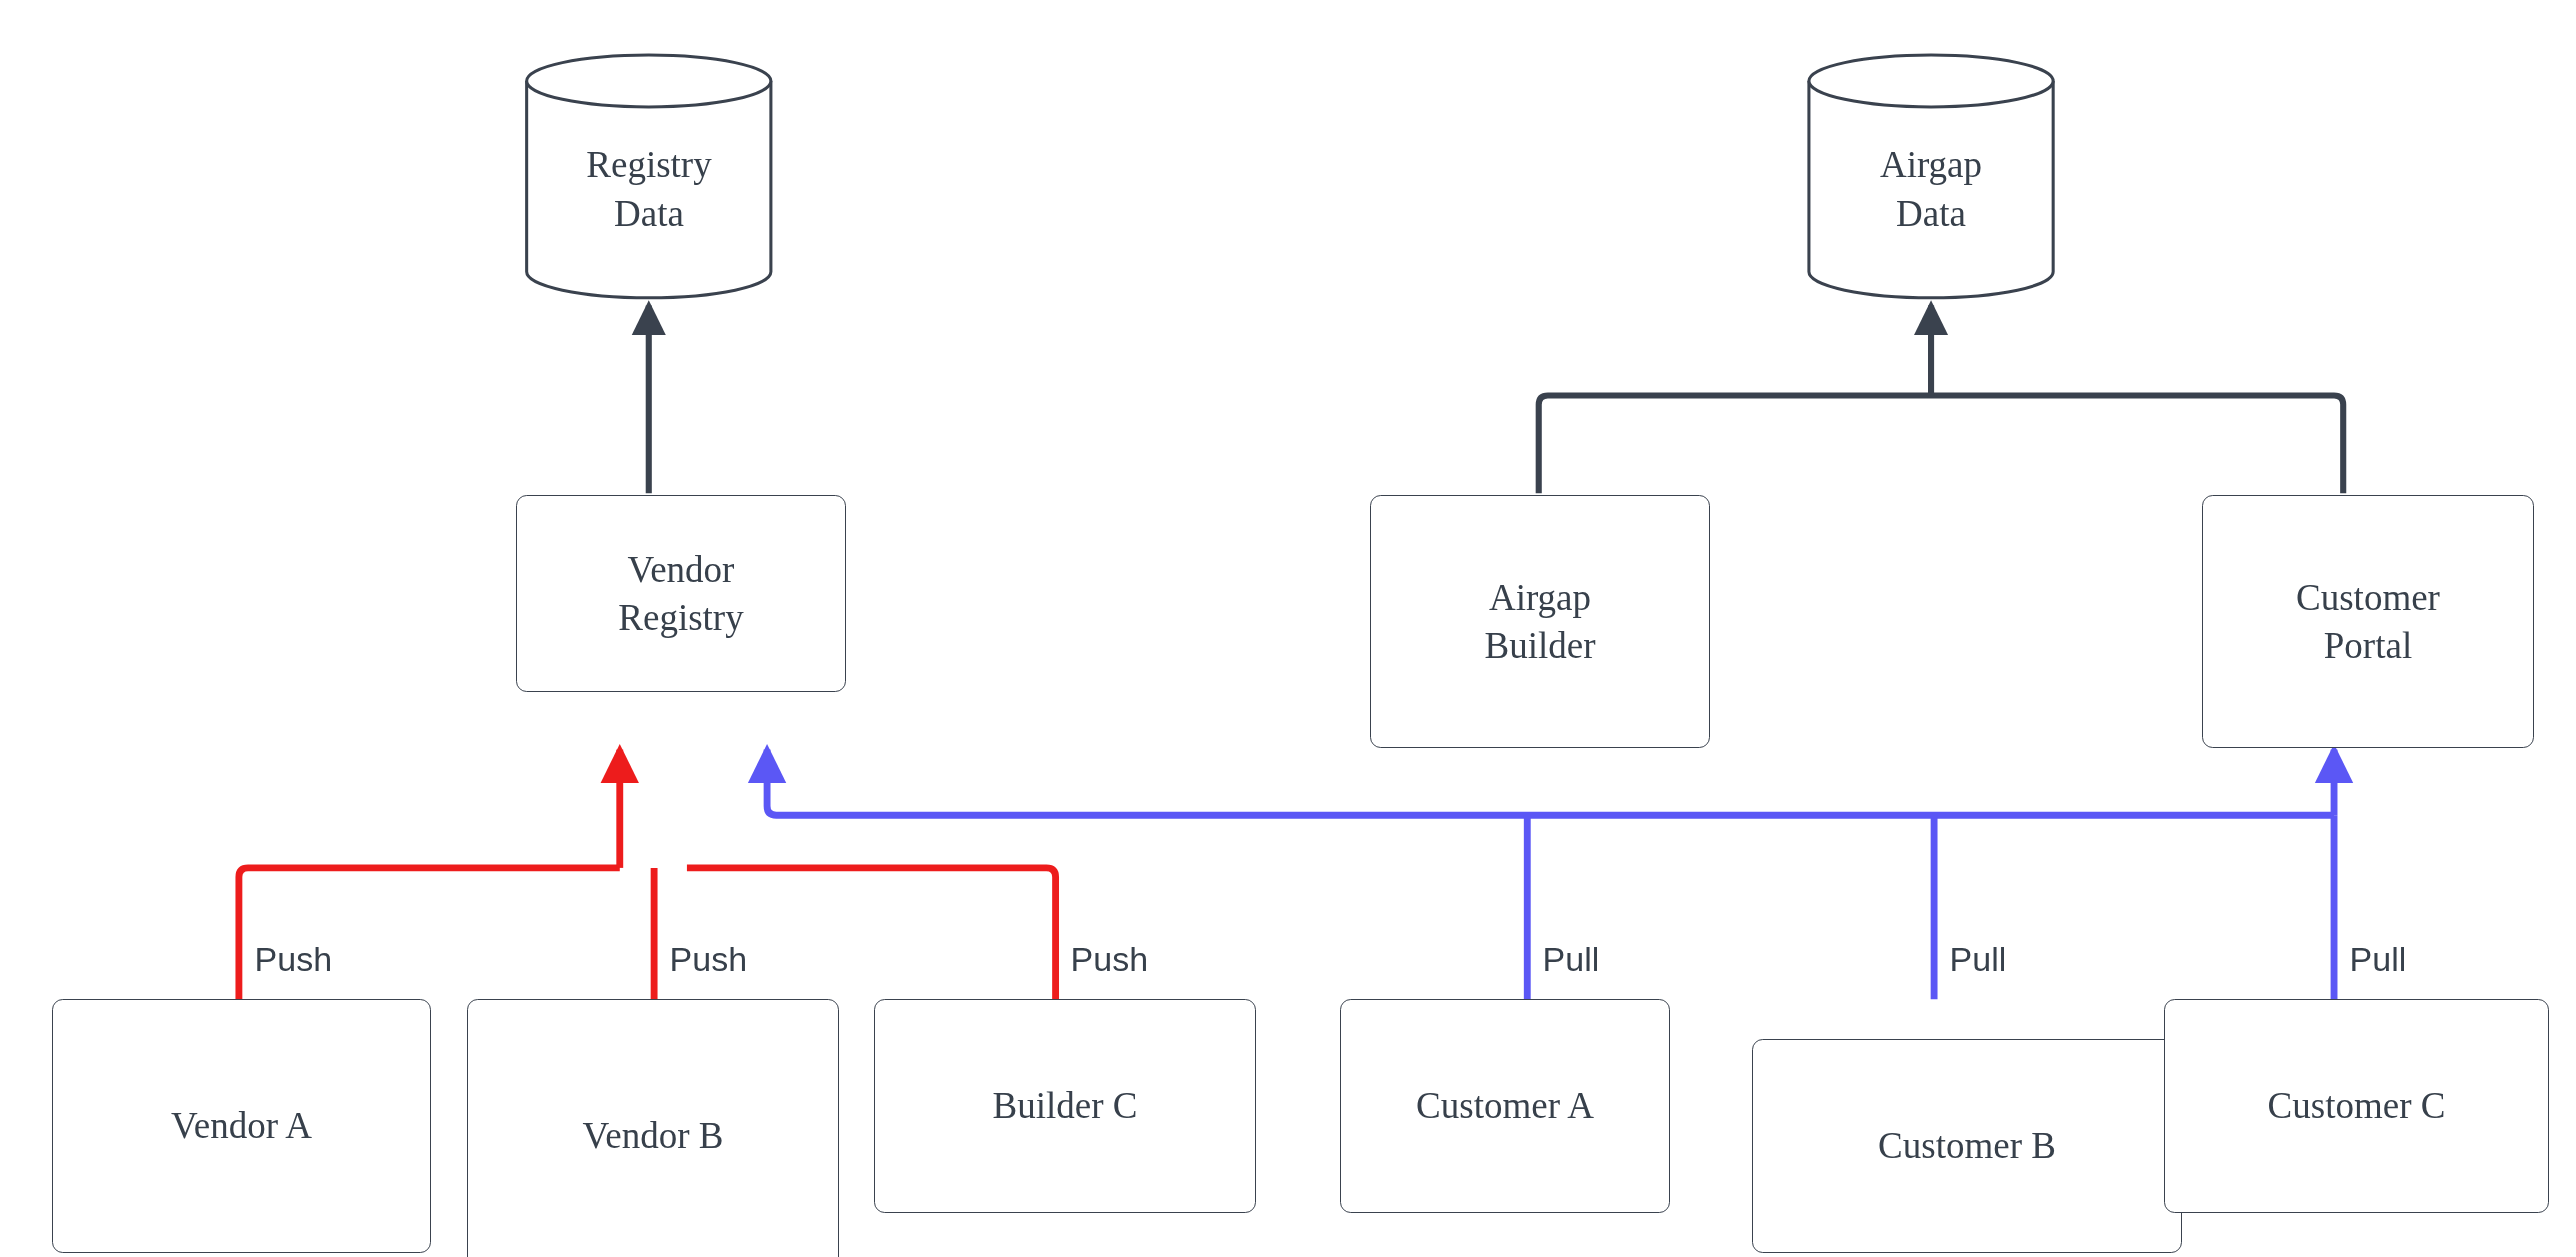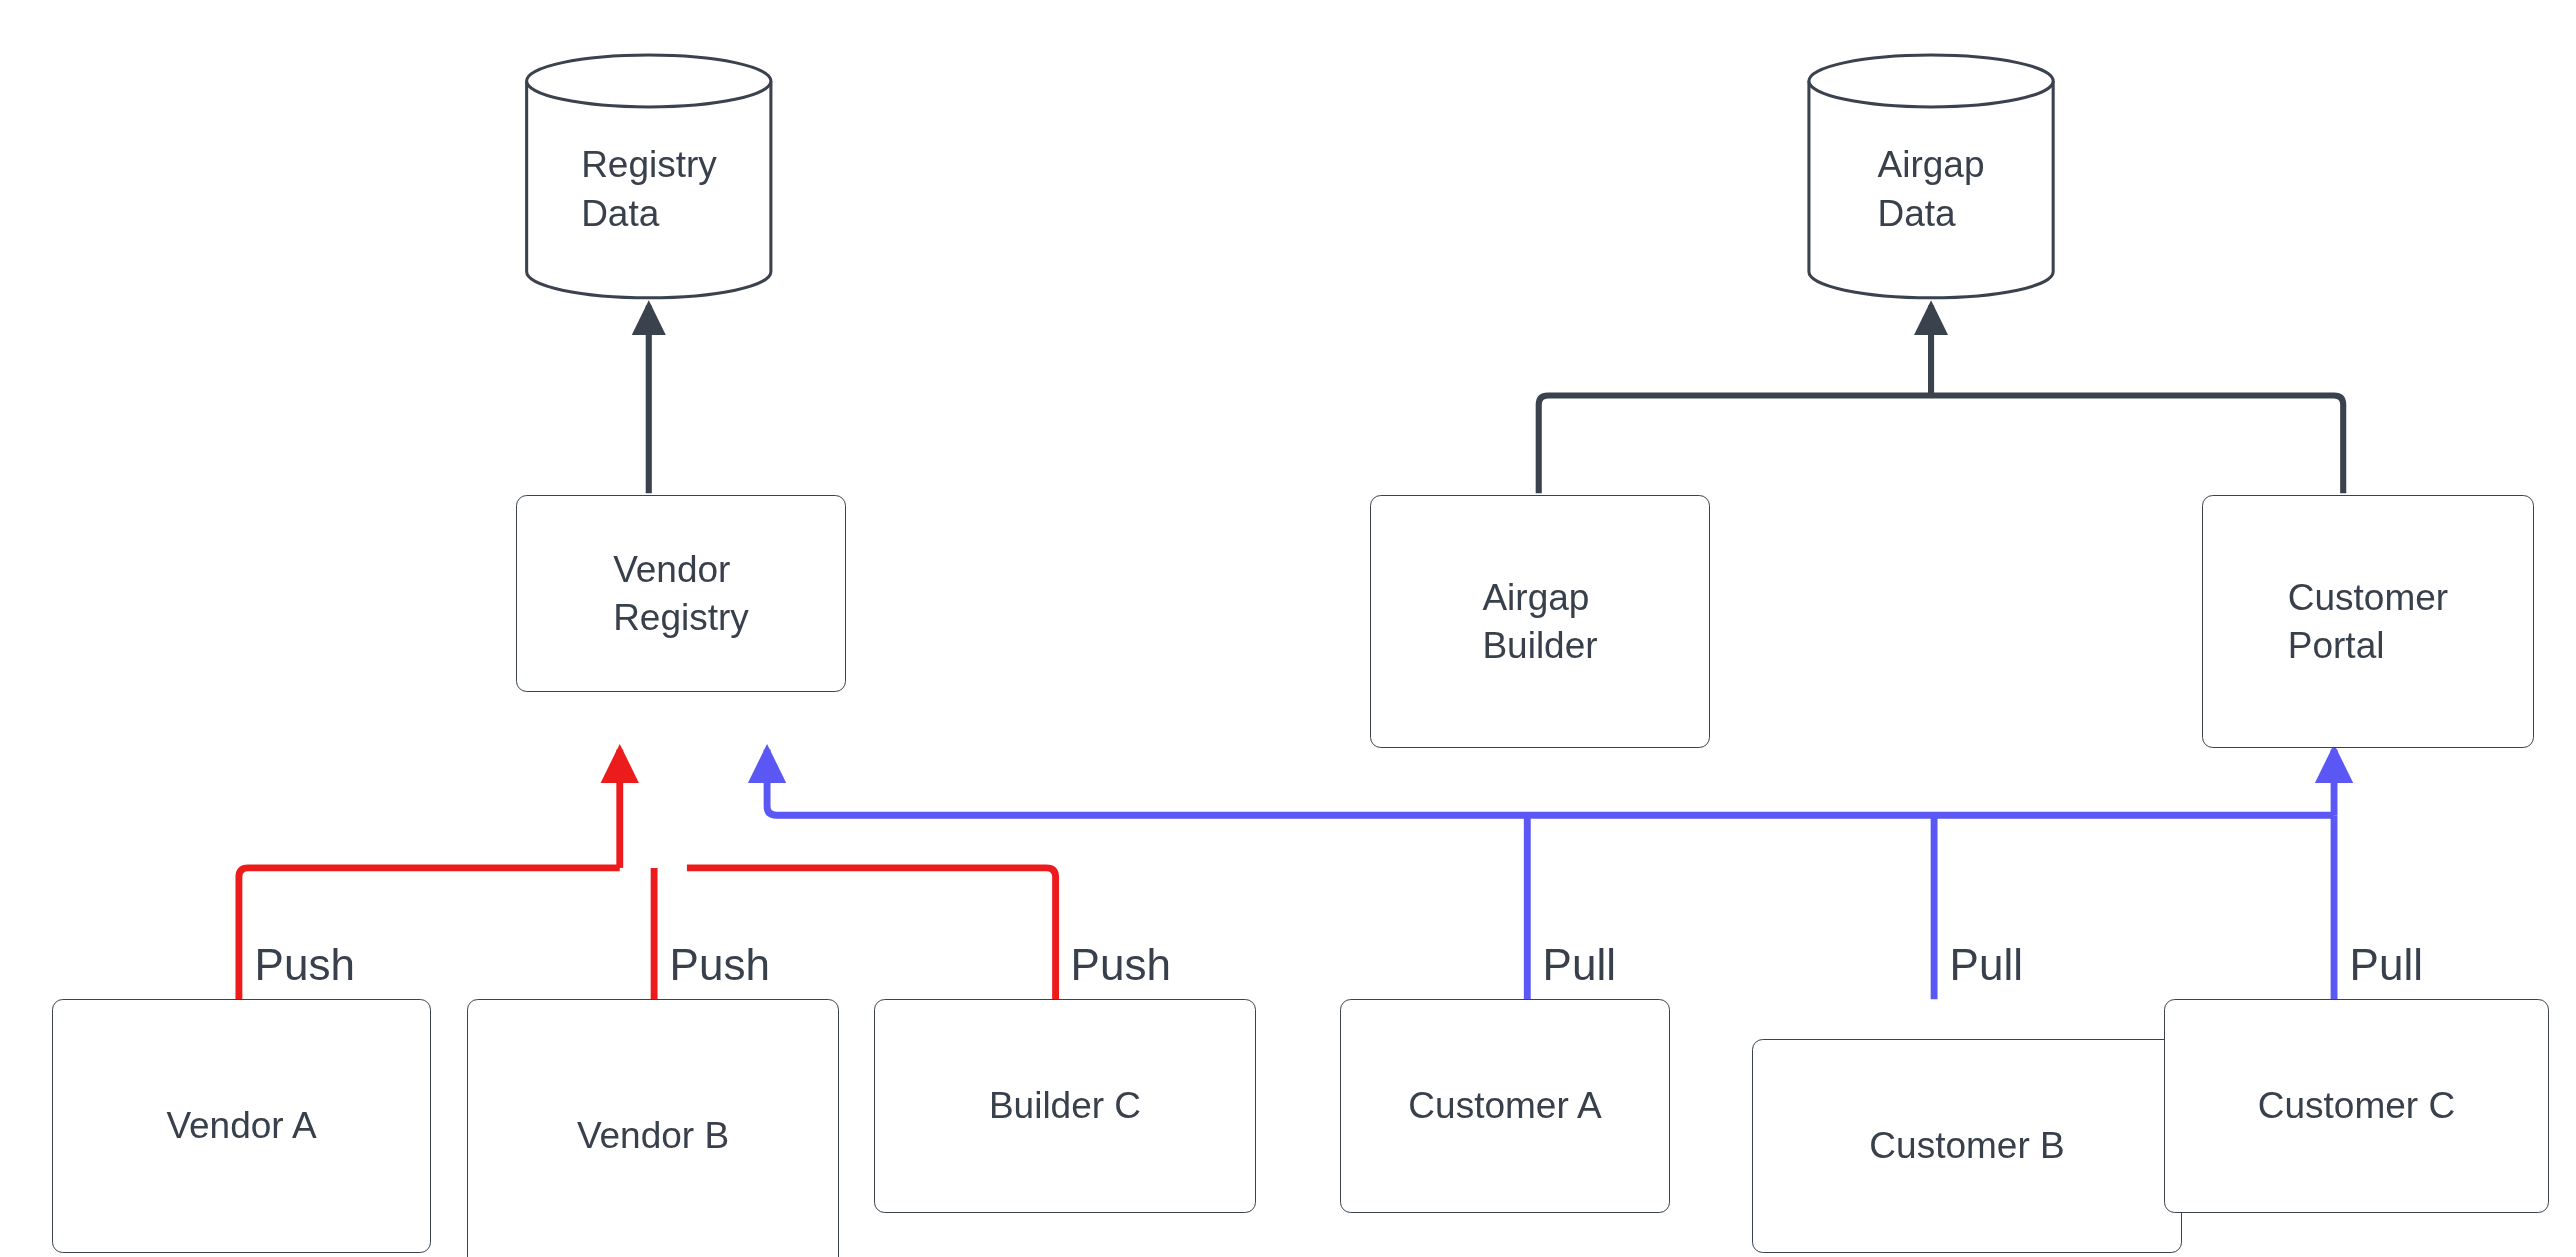--- a/index.html
+++ b/index.html
@@ -2,29 +2,29 @@
 <html style="font-size:12.2px"><head>
 <meta charset="utf-8">
 <style>
   html,body{margin:0;padding:0;background:#ffffff;}
   body{width:2576px;height:1258px;overflow:hidden;
        font-family:"Liberation Sans","DejaVu Sans",sans-serif;}
   #stage{position:relative;width:2576px;height:1258px;background:#ffffff;}
   #wires{position:absolute;left:0;top:0;width:2576px;height:1258px;}
 
   .node{position:absolute;box-sizing:border-box;display:flex;align-items:center;
-        justify-content:center;text-align:left;color:#37404B;background:#ffffff;}
+        justify-content:center;text-align:center;color:#37404B;background:#ffffff;font-family:Liberation Serif, serif;}
   .boxnode{border:1.5px solid #3A424E;border-radius:10.7px;line-height:1.28;}
   .cyl{background:transparent;}
   .cyl .cyl-label{position:relative;z-index:2;line-height:1.3;color:#37404B;}
 
   .fs-big{font-size:37px;}
   .fs-box{font-size:37px;}
 
-  .edgelabel{position:absolute;color:#37404B;font-size:44px;white-space:nowrap;
+  .edgelabel{position:absolute;color:#37404B;font-size:34px;white-space:nowrap;
              background:#ffffff;padding:0 4.6px;}
 </style>
 </head>
 <body>
 
 <div id="stage">
 
   <svg id="wires" viewBox="0 0 3375 1648">
     <defs>
       <marker id="ah-dark" viewBox="0 0 12 12" refX="9.4" refY="6" markerWidth="6.2" markerHeight="6.2" orient="auto-start-reverse">

